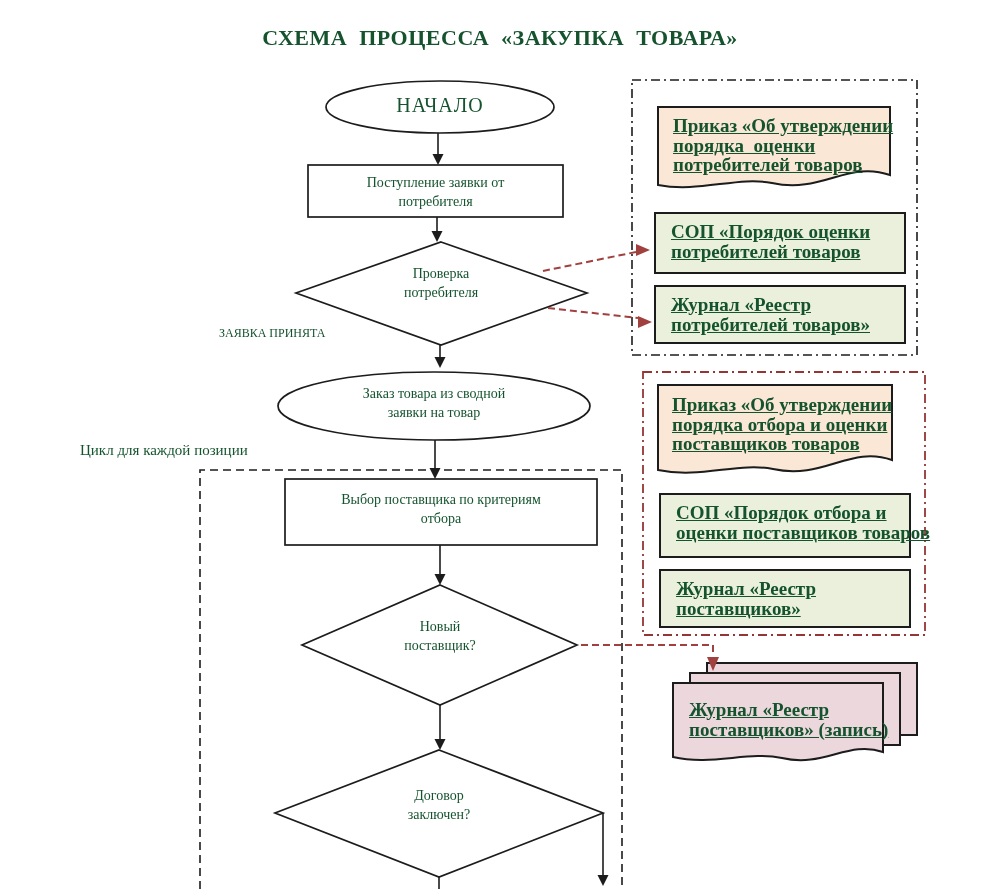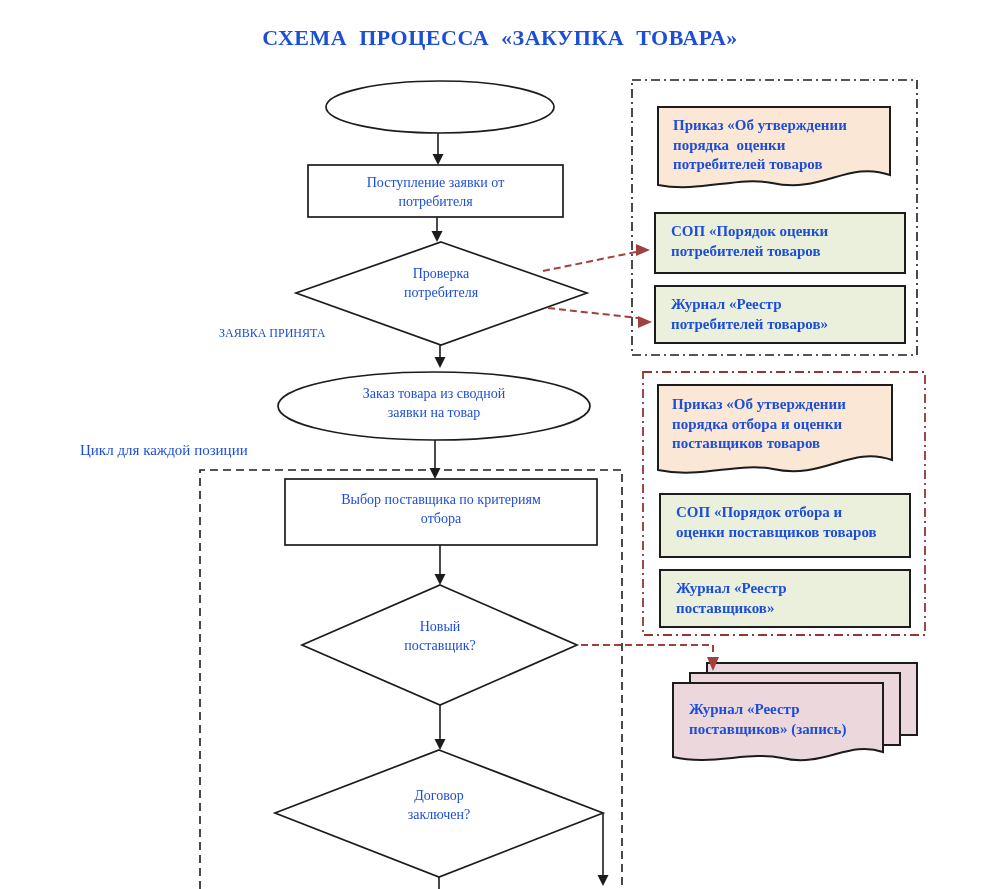--- a/index.html
+++ b/index.html
@@ -1,27 +1,27 @@
 <!DOCTYPE html>
 <html style="--doc-peach: #fbe7d5; --doc-green: #eaf0dc; --doc-pink: #ecd7dd; --arrow-red: #a0403f; --box-red: #943634; --line-black: #1c1c1c;"><head>
 <meta charset="utf-8">
 <style>
   html,body{margin:0;padding:0;background:#ffffff;}
   #stage{
     position:relative;width:1000px;height:889px;background:#ffffff;overflow:hidden;
-    font-family:"Liberation Serif","DejaVu Serif",serif;color:#1d4ed8;
+    font-family:"Liberation Serif","DejaVu Serif",serif;color:#14532d;
   }
   #diagram-svg{position:absolute;left:0;top:0;}
   .txt{position:absolute;line-height:19px;font-size:14px;}
   .center{text-align:center;}
   .title{
     width:1000px;top:28px;left:0;text-align:center;
     font-size:22px;font-weight:bold;letter-spacing:.5px;white-space:pre;
   }
-  .doc-label{font-size:15px;font-weight:bold;line-height:19.5px;}
+  .doc-label{font-size:19px;font-weight:bold;line-height:19.5px;text-decoration:underline;}
   .doc-label div{white-space:pre;}
   .flow-note{font-size:12px;}
   .loop-note{font-size:15px;margin-left:20px;}
   .start-label{font-size:20px;letter-spacing:1px;}
 </style>
 </head>
 <body>
 
 <div id="stage">
 
@@ -80,20 +80,21 @@
     </g>
     <g style="fill:var(--arrow-red)">
       <polygon points="636,244 636,256 650,250"></polygon>
       <polygon points="638,316 638,328 652,322"></polygon>
       <polygon points="707,657 719,657 713,671"></polygon>
     </g>
   </svg>
 
   <div class="txt title">СХЕМА  ПРОЦЕССА  «ЗАКУПКА  ТОВАРА»</div>
 
+  <div class="txt center start-label" style="left:326px;top:96px;width:228px;">НАЧАЛО</div>
 
   <div class="txt center" style="left:308px;top:173px;width:255px;">
     <div>Поступление заявки от</div>
     <div>потребителя</div>
   </div>
 
   <div class="txt center" style="left:361px;top:264px;width:160px;">
     <div>Проверка</div>
     <div>потребителя</div>
   </div>

